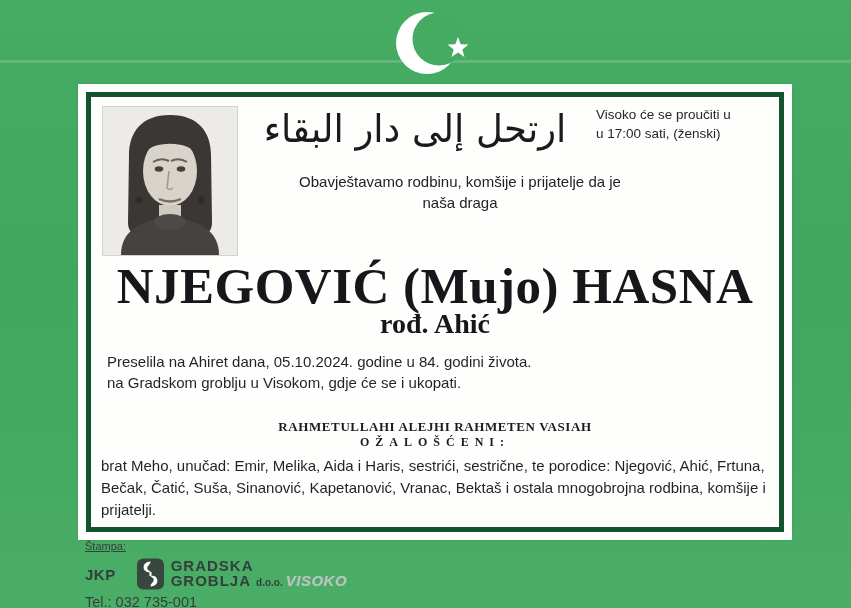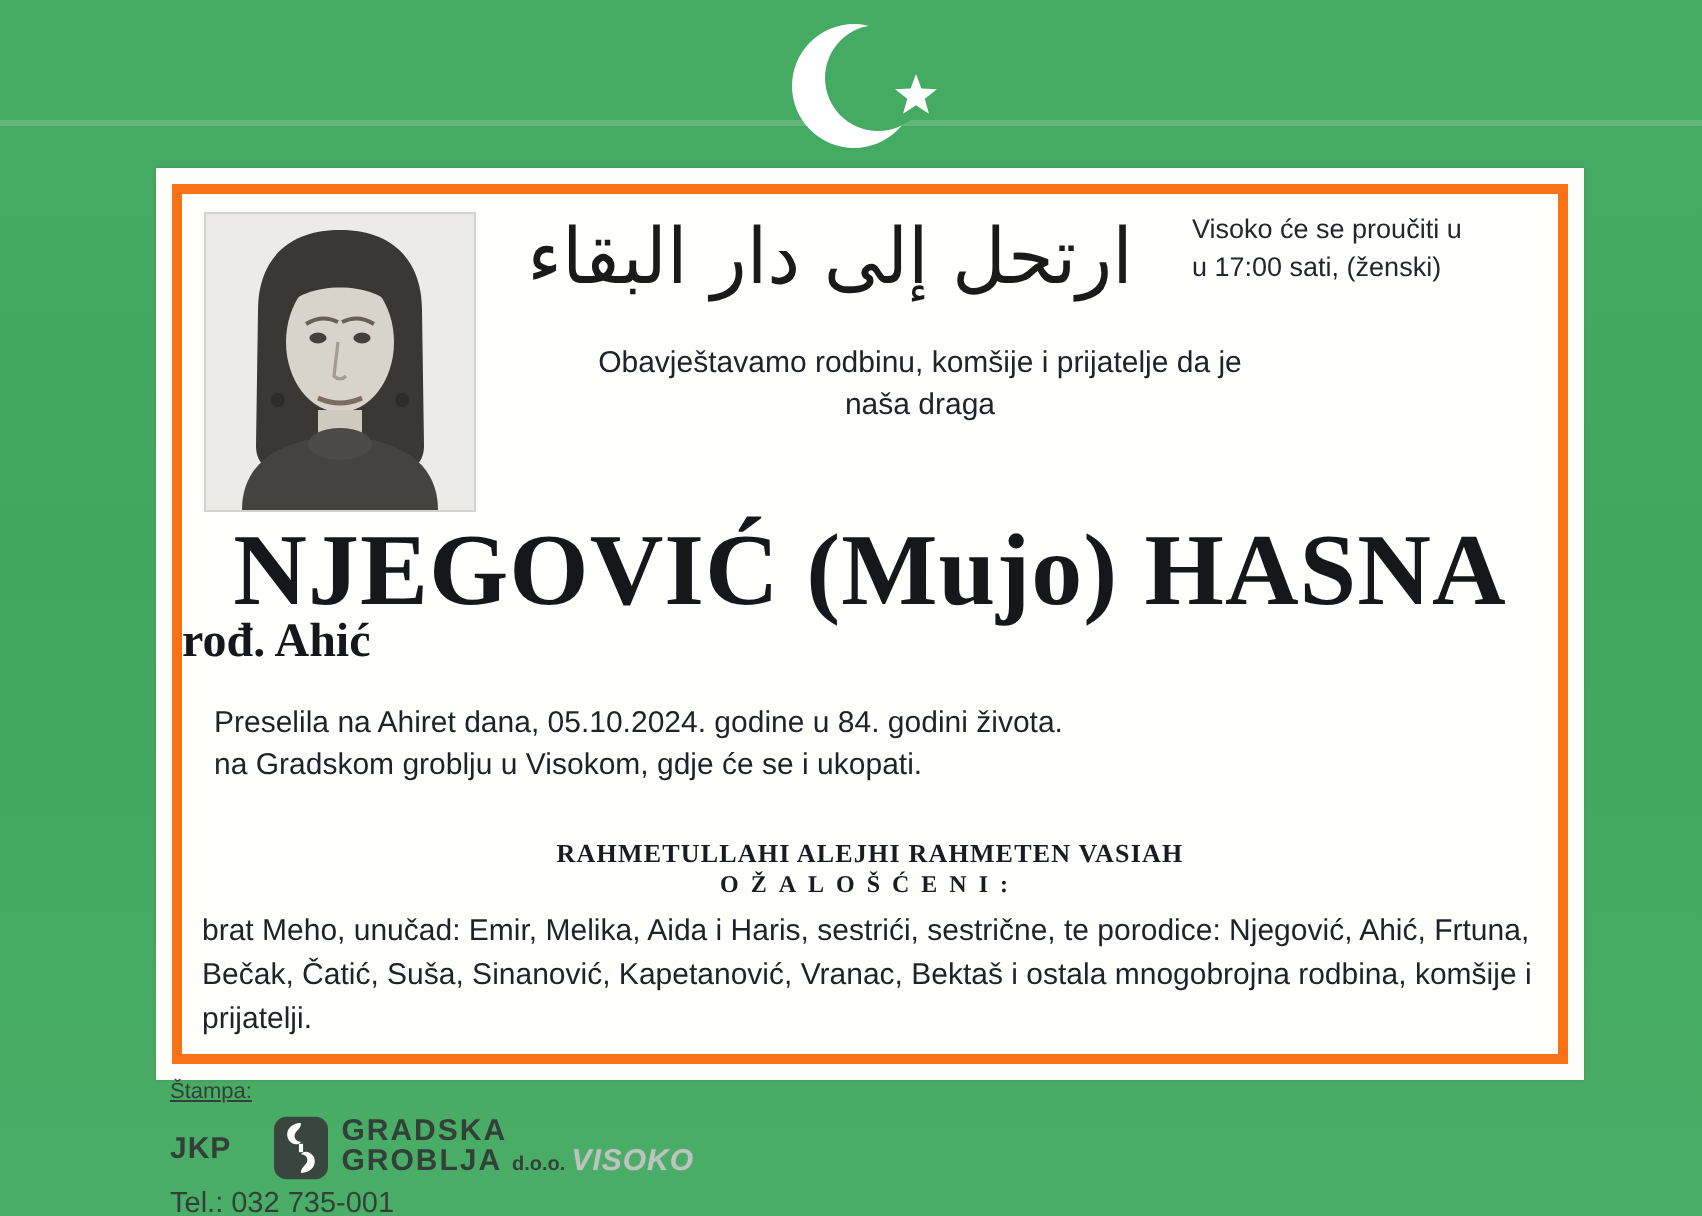--- a/index.html
+++ b/index.html
@@ -12,21 +12,21 @@
   .scan-fold{position:absolute;left:0;top:60px;width:100%;height:3px;background:rgba(255,255,255,0.16);}
   .crescent{position:absolute;left:394px;top:10px;width:82px;height:66px;}
   
   .card{
     position:absolute;left:78px;top:84px;width:714px;height:456px;
     background:#fdfdfb;box-sizing:border-box;padding:8px;
     box-shadow:0 0 2px rgba(0,0,0,0.12);
   }
   .card-border{
     width:100%;height:100%;box-sizing:border-box;
-    border:5px solid #f97316;background:#fefefd;position:relative;
+    border:5px solid #14532d;background:#fefefd;position:relative;
   }
   .content{position:absolute;left:0;top:0;right:0;bottom:0;color:#1d2126;}
   .photo{
     position:absolute;left:12px;top:10px;width:134px;height:148px;
     outline:1px solid #d4d4cf;background:#edebe7;
   }
   .arabic{
     position:absolute;left:150px;right:190px;top:0px;height:62px;
     display:flex;align-items:center;justify-content:center;
     font-size:37px;color:#1a1a1a;direction:rtl;
@@ -39,23 +39,23 @@
   .announce{
     position:absolute;left:150px;right:100px;top:74px;
     text-align:center;font-size:15px;line-height:21px;color:#20242a;
   }
   .name{
     position:absolute;left:0;right:0;top:160px;text-align:center;
     font-family:"Liberation Serif",serif;font-weight:bold;
     font-size:51px;letter-spacing:0.5px;color:#15171b;white-space:nowrap;
   }
   .maiden{
-    position:absolute;left:0;right:0;top:211px;
+    position:absolute;left:0;right:0;top:211px;text-align:center;
     font-family:"Liberation Serif",serif;font-weight:bold;
-    font-size:24px;color:#15171b;
+    font-size:28px;color:#15171b;
   }
   .details{
     position:absolute;left:16px;top:254px;
     font-size:15px;line-height:21px;color:#1f2328;
   }
   .blessing{
     position:absolute;left:0;right:0;top:322px;text-align:center;
     font-family:"Liberation Serif",serif;font-weight:bold;
     font-size:13px;letter-spacing:0.6px;color:#191c20;
   }

